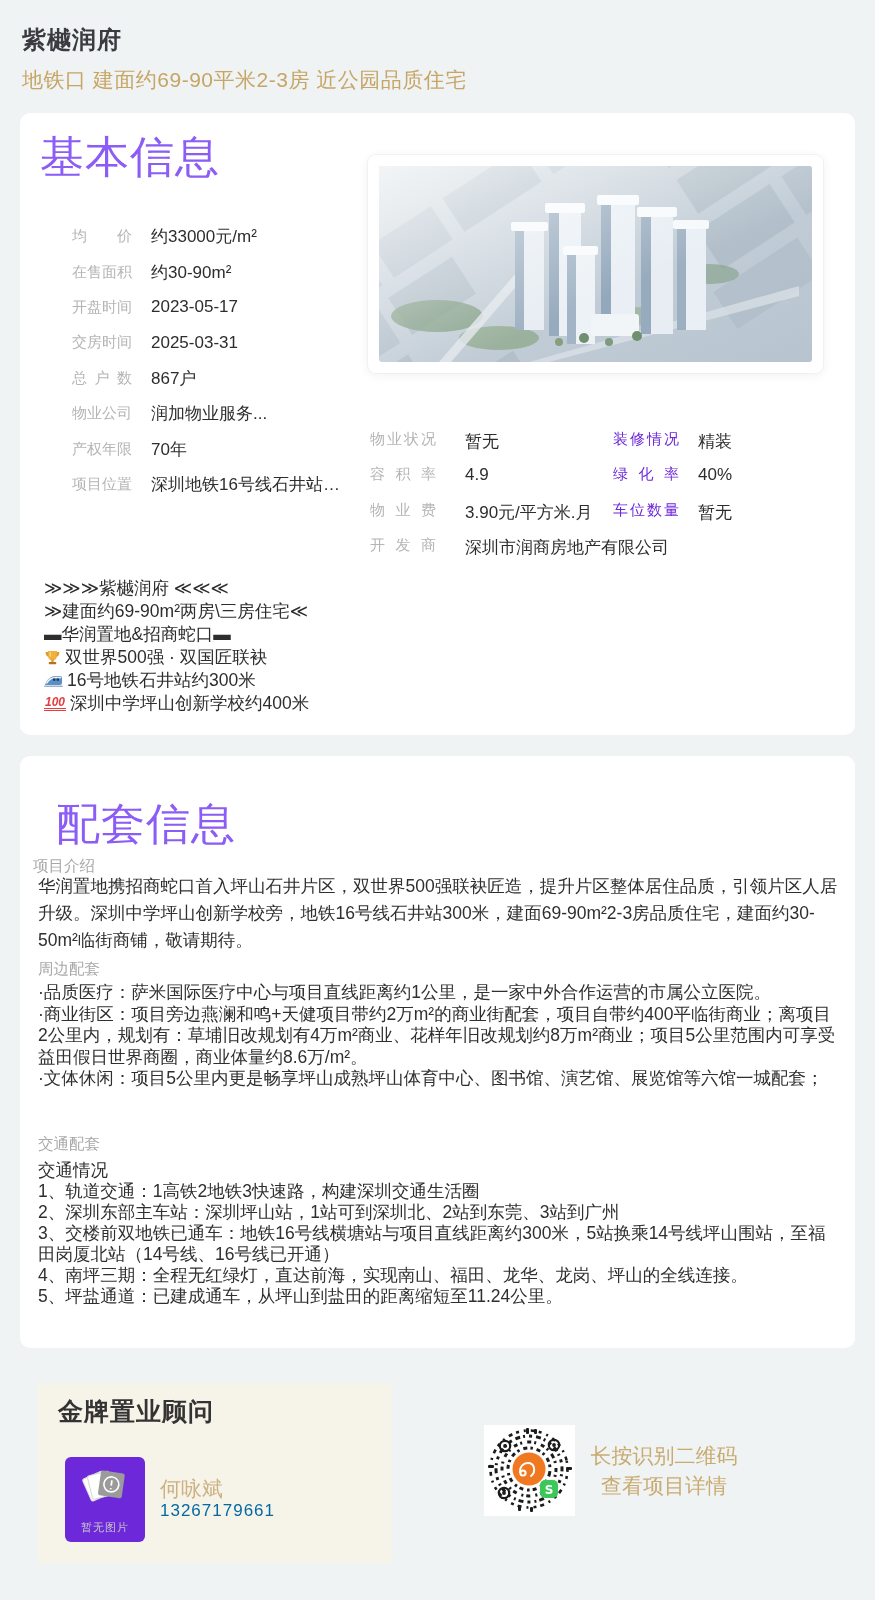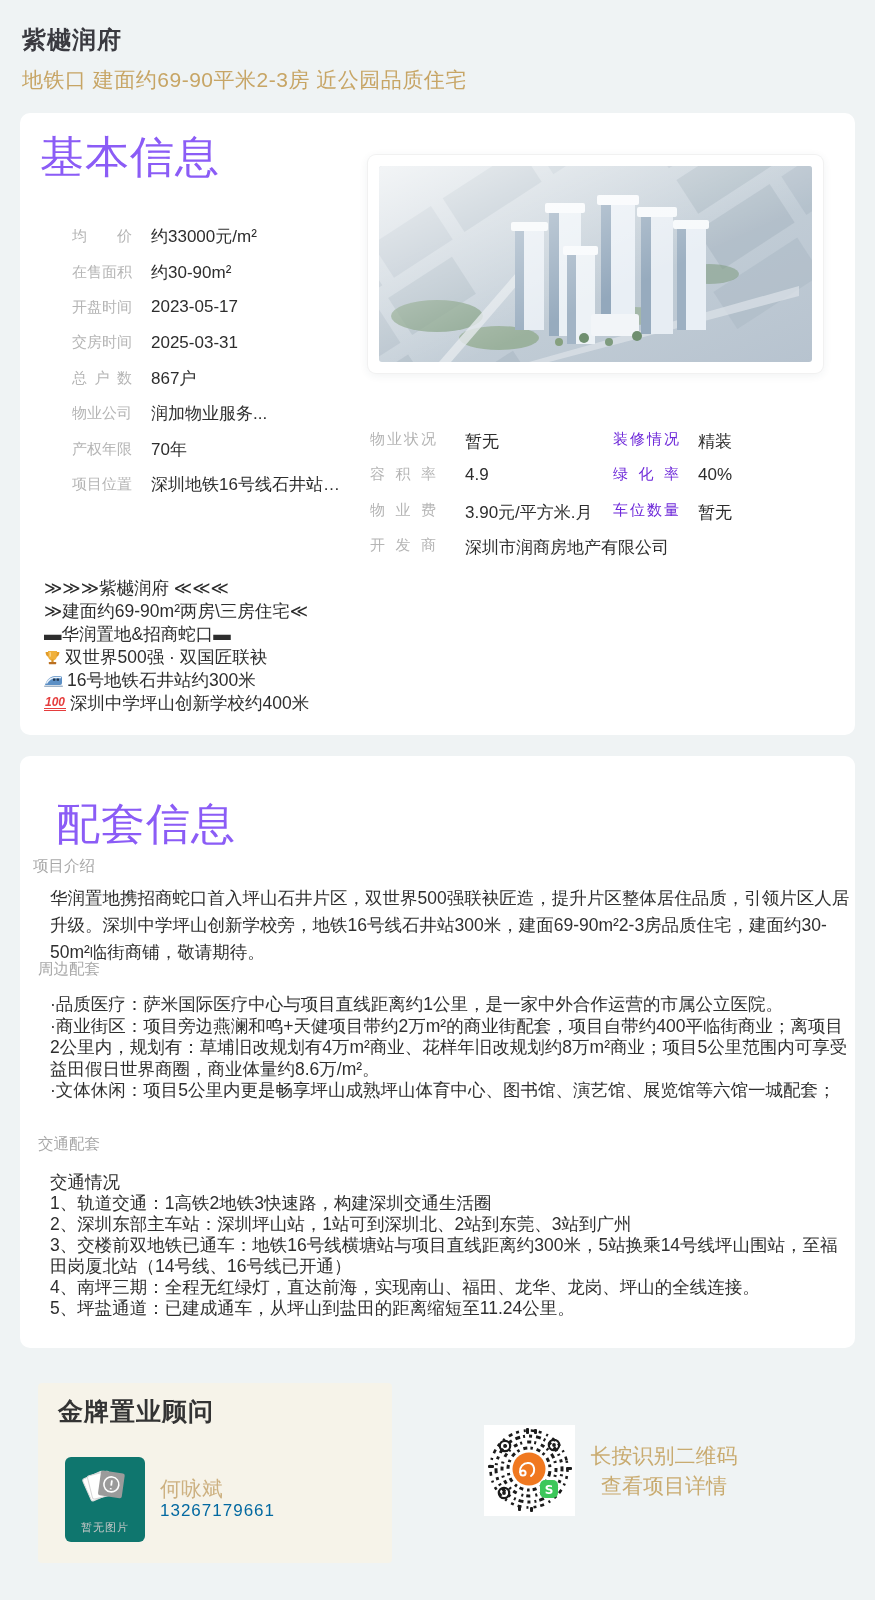--- a/index.html
+++ b/index.html
@@ -41,30 +41,30 @@
   .rval2{font-size:17px;color:#2d2d2d;font-weight:500;white-space:nowrap;}
   .rval.single{width:auto;}
 
   
   .img-card{left:348px;top:42px;width:455px;height:218px;background:#fff;border-radius:8px;
             box-shadow:0 0 0 1px #f1f1f1,0 2px 10px rgba(40,60,80,.08);}
   .img-card svg{position:absolute;left:11px;top:11px;border-radius:3px;}
 
   
   .sub-lbl{font-size:15.5px;color:#a8a8a8;}
-  .para{font-size:17.5px;color:#2f2f2f;width:800px;margin:12px;}
+  .para{font-size:17.5px;color:#2f2f2f;width:800px;margin:0;}
   .intro-para{line-height:27px;}
   .tight{line-height:21.5px;}
   .tight p{margin:0;}
   .traffic-list{line-height:21px;}
 
   
   .advisor-card{left:38px;top:1383px;width:354px;height:180px;background:#f6f3e9;border-radius:4px;}
   .advisor-title{left:20px;top:12px;font-size:25px;font-weight:600;color:#333;letter-spacing:1px;}
-  .photo-ph{left:27px;top:74px;width:80px;height:85px;background:#0f766e;border-radius:6px;text-align:center;}
+  .photo-ph{left:27px;top:74px;width:80px;height:85px;background:#6d28d9;border-radius:6px;text-align:center;}
   .photo-ph .ph-txt{position:absolute;left:0;right:0;top:63px;font-size:11px;color:#c8c8c8;letter-spacing:1px;}
   .adv-name{left:122px;top:92px;font-size:21px;color:#cdb181;}
   .adv-phone{left:122px;top:118px;font-size:17px;color:#0369a1;letter-spacing:1px;}
 
   .qr-tile{left:484px;top:1425px;width:91px;height:91px;background:#fff;border-radius:2px;}
   .qr-text{left:575px;top:1441px;width:178px;text-align:center;font-size:21px;line-height:30px;color:#c9ab70;}
 </style>
 </head>
 <body>
 

